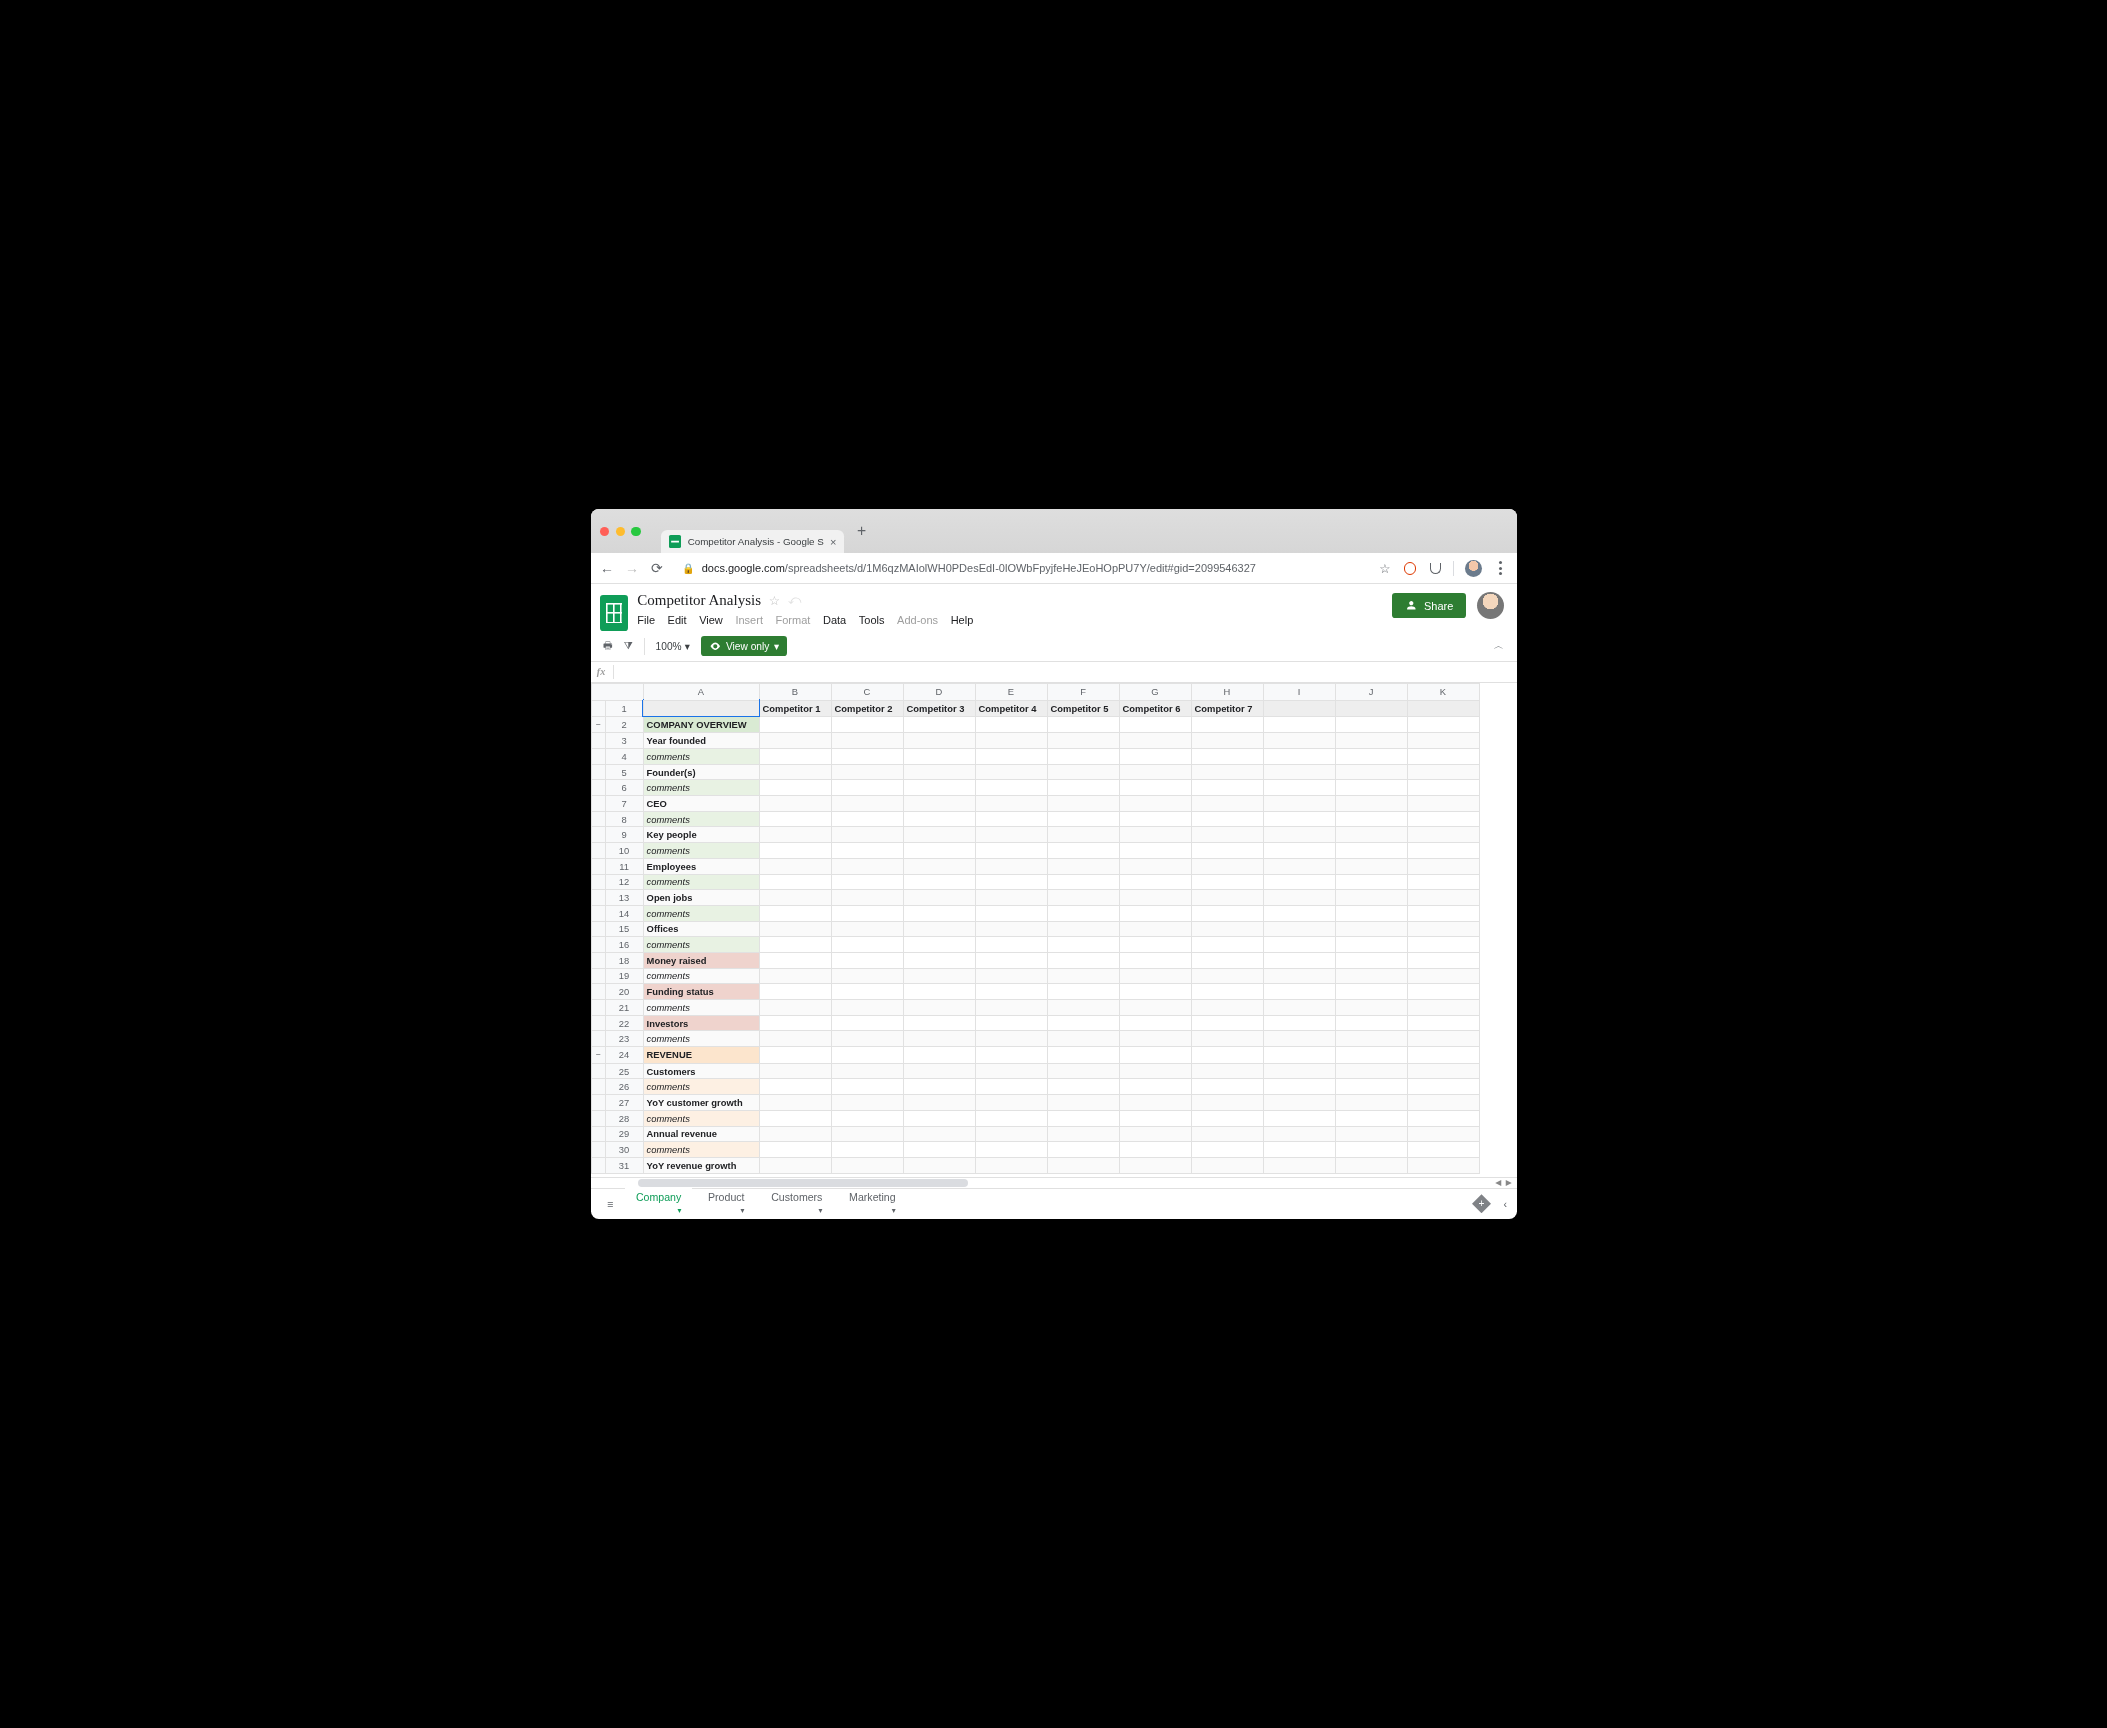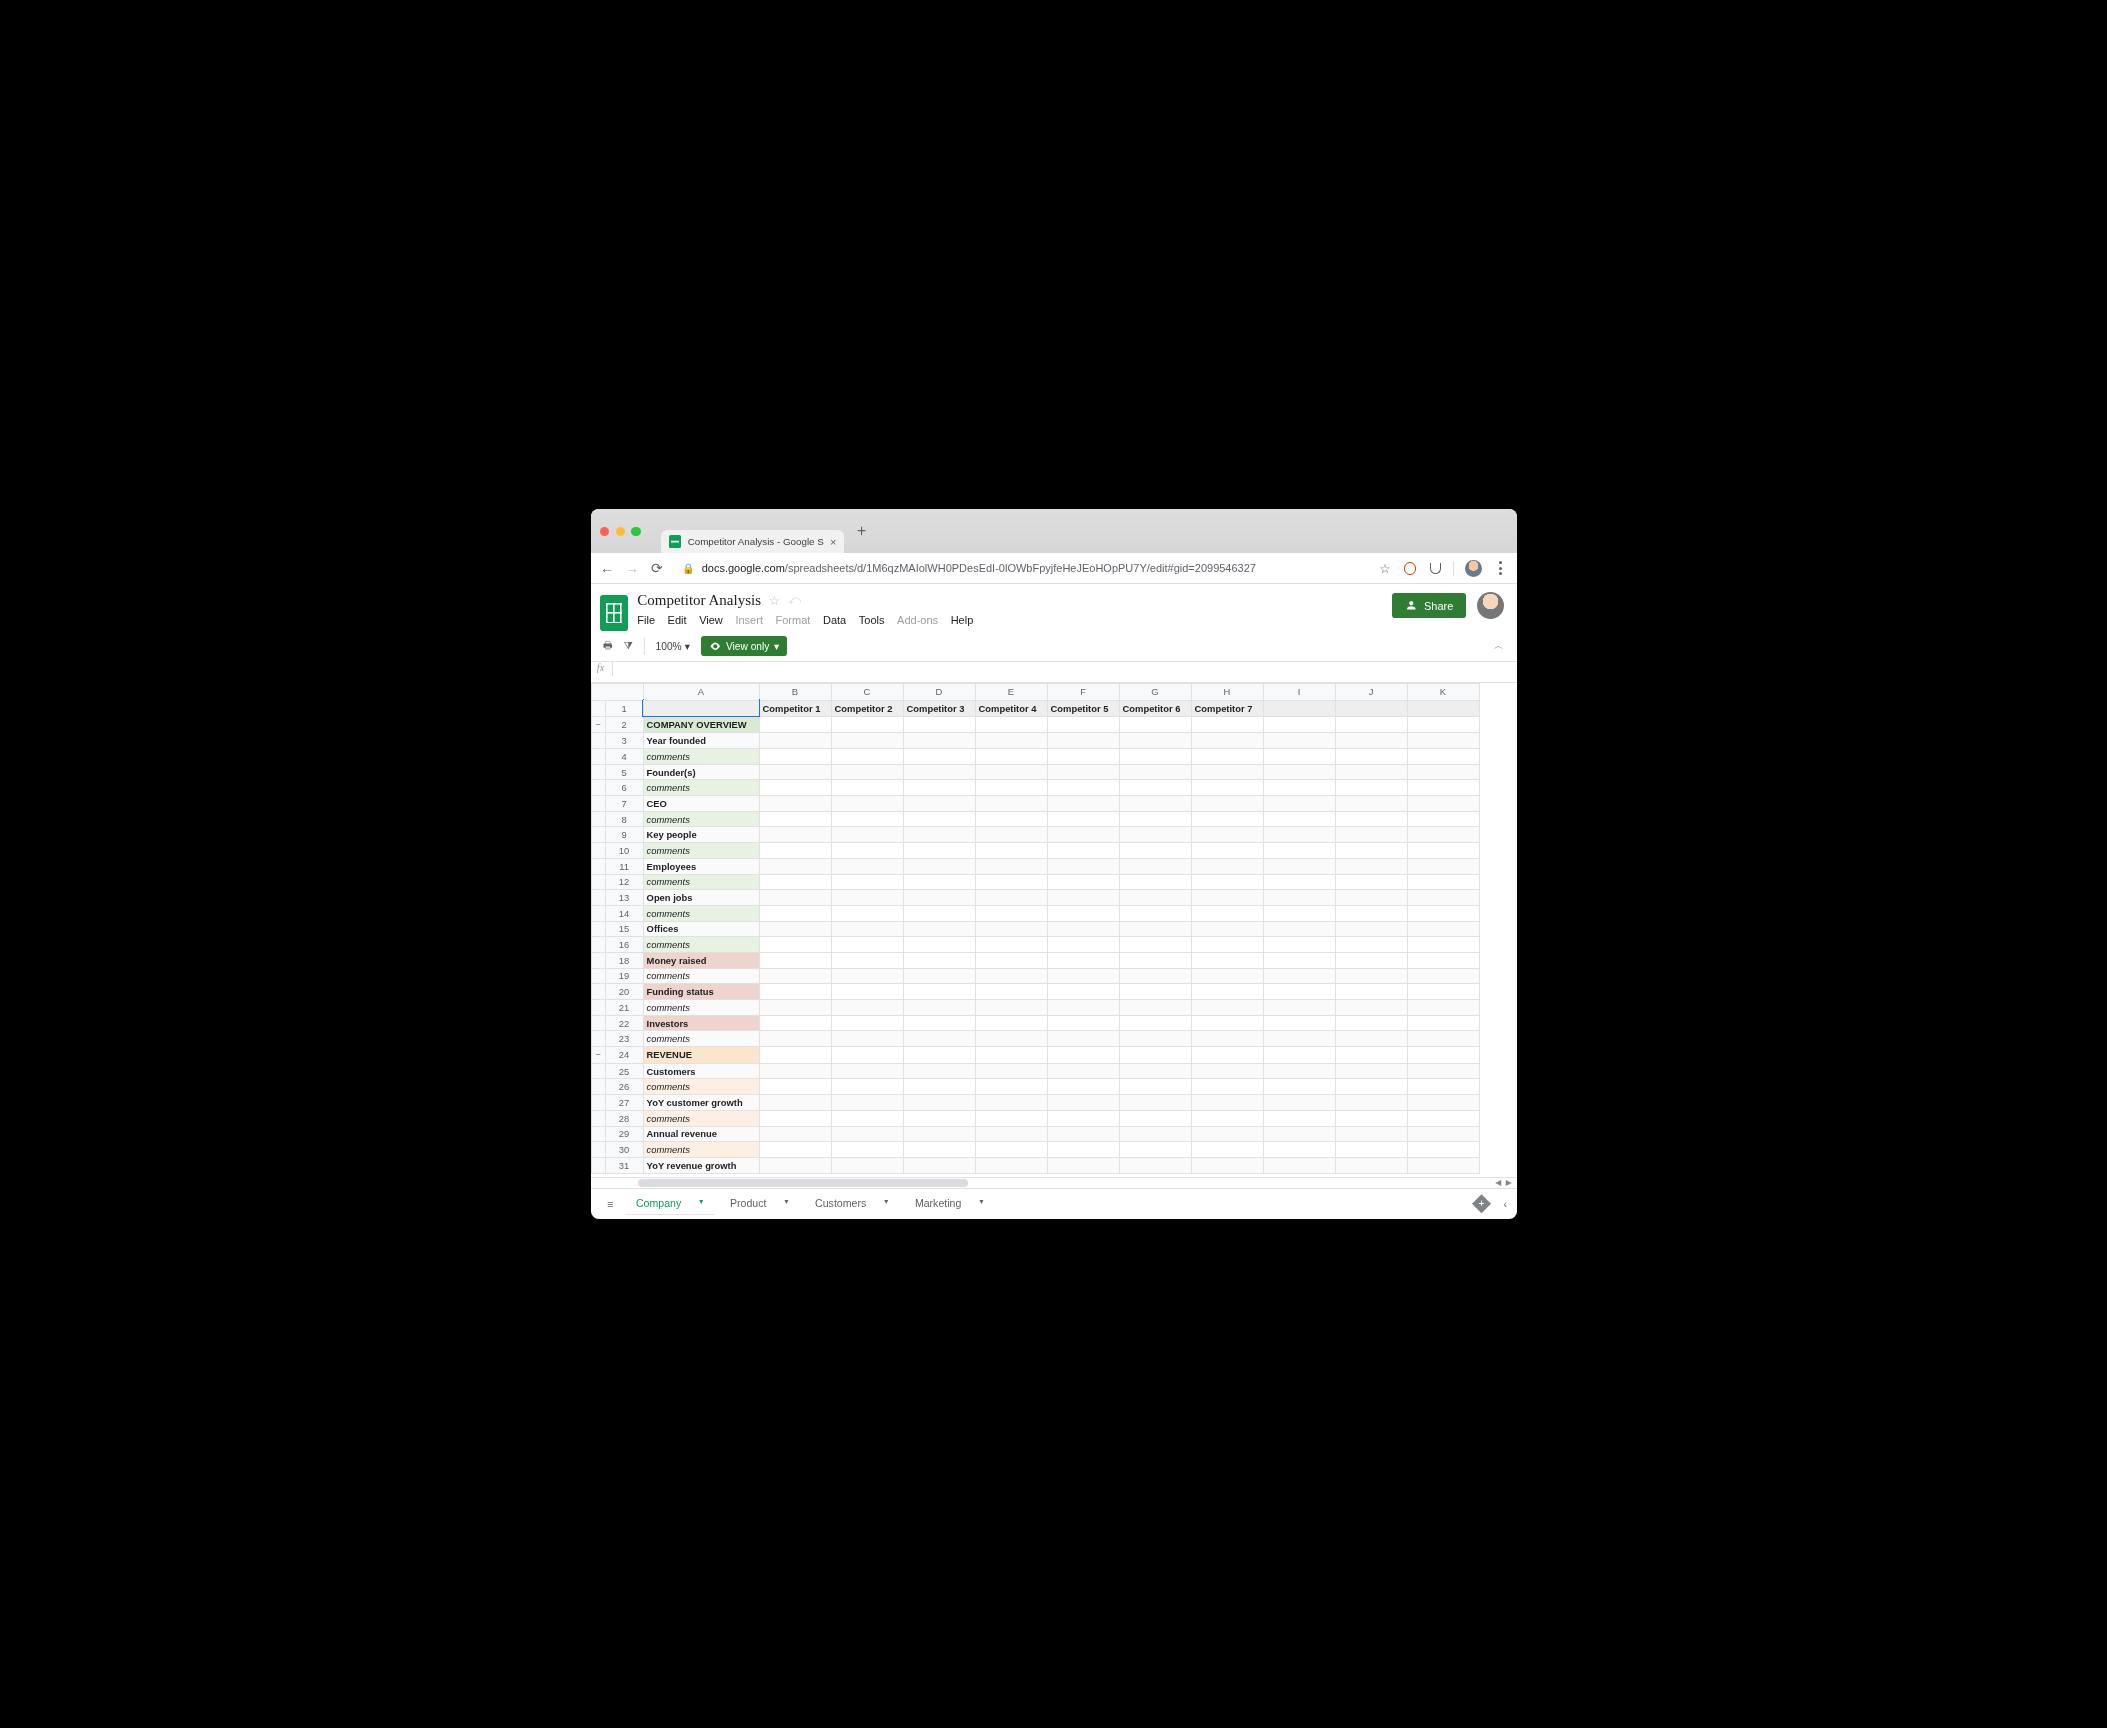--- a/index.html
+++ b/index.html
@@ -141,21 +141,21 @@
   .tb-sep { width:0.8px; height:17.3px; background:#e0e0e0; }
   .zoom { display:flex; align-items:center; gap:3.1px; color:#3c4043; }
   .view-only {
     background:#2e7d32; color:#fff;
     border-radius:3.1px; padding:3.9px 7.8px; font-size:10.2px;
     display:flex; align-items:center; gap:4.7px; cursor:pointer;
   }
   .view-only svg { width:12.6px; height:12.6px; fill:#fff; }
   .chev-up { margin-left:auto; cursor:pointer; }
 
-  .fx-row { height:20.4px; border-bottom:0.8px solid #e0e0e0; display:flex; align-items:flex-start; padding:0 6.3px; gap:7.8px; font-size:10.2px; color:#9e9e9e; }
+  .fx-row { height:20.4px; border-bottom:0.8px solid #e0e0e0; display:flex; align-items:center; padding:0 6.3px; gap:7.8px; font-size:10.2px; color:#9e9e9e;font-weight:bold; }
   .fx-row .fx { font-style:italic; font-family:Georgia,serif; }
   .fx-row .sep { width:0.8px; height:14px; background:#e0e0e0; }
 
   
   .grid-wrap { position:relative; height:494px; overflow:hidden; background:#fff; }
   table.sheet { border-collapse:collapse; font-size:9.4px; color:#202124; table-layout:fixed; }
   table.sheet th, table.sheet td { border:0.8px solid #e1e1e1; height:15.7px; padding:0 3.1px; white-space:nowrap; overflow:hidden; }
   table.sheet thead th {
     background:#f8f9fa; font-weight:normal; color:#5f6368;
     position:sticky; top:0; text-align:center; height:17.3px;
@@ -185,22 +185,22 @@
   .scroll-nav { position:absolute; right:4.7px; top:0; font-size:7.8px; color:#888; display:flex; gap:4.7px; }
 
   
   .sheet-tabs {
     height:31px; border-top:0.8px solid #e0e0e0;
     display:flex; align-items:center; padding:0 9.4px; gap:4.7px;
     font-size:10.6px; color:#5f6368;
   }
   .sheet-tabs .allsheets { width:20.4px; height:20.4px; display:flex; align-items:center; justify-content:center; cursor:pointer; }
   .sheet-tab {
-    padding:6.3px 11px; display:flex; align-items:flex-start; gap:18px;
-    cursor:pointer; border-radius:3.1px 3.1px 0 0;
+    padding:6.3px 11px; display:flex; align-items:flex-end; gap:3px;
+    cursor:pointer; border-radius:3.1px 3.1px 0 0;flex-direction:column;
   }
   .sheet-tab.active { color:#0f9d58; font-weight:500; border-bottom:2.4px solid transparent; box-shadow:0 -0.8px 0 #e0e0e0 inset; background:#fff; }
   .sheet-tab .dd { font-size:7.8px; }
   .tabs-right { margin-left:auto; display:flex; align-items:center; gap:12.6px; }
   .explore { width:19px; height:19px; background:#5f6368; clip-path:polygon(50% 0,100% 50%,50% 100%,0 50%); position:relative; border-radius:3.1px; opacity:.8; }
   .explore::after { content:"+"; position:absolute; inset:0; color:#fff; font-size:10.2px; display:flex; align-items:center; justify-content:center; }
 
 </style>
 </head>
 <body>

